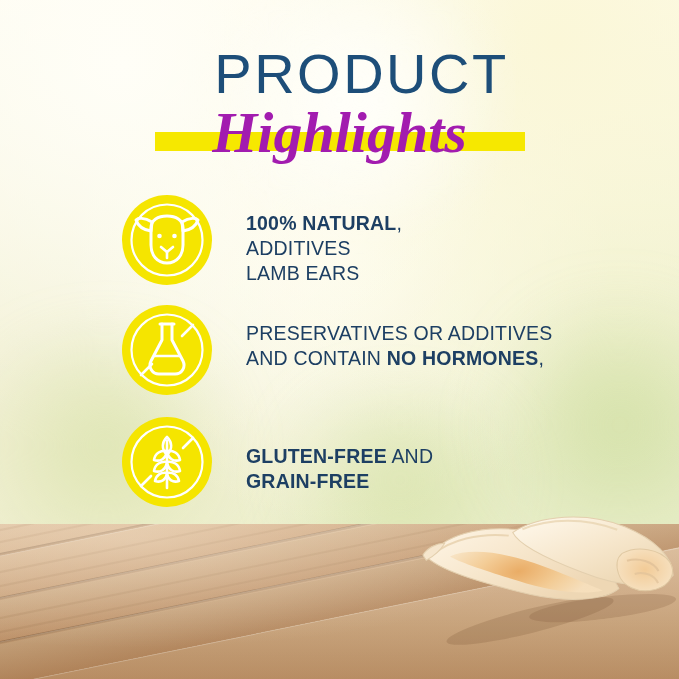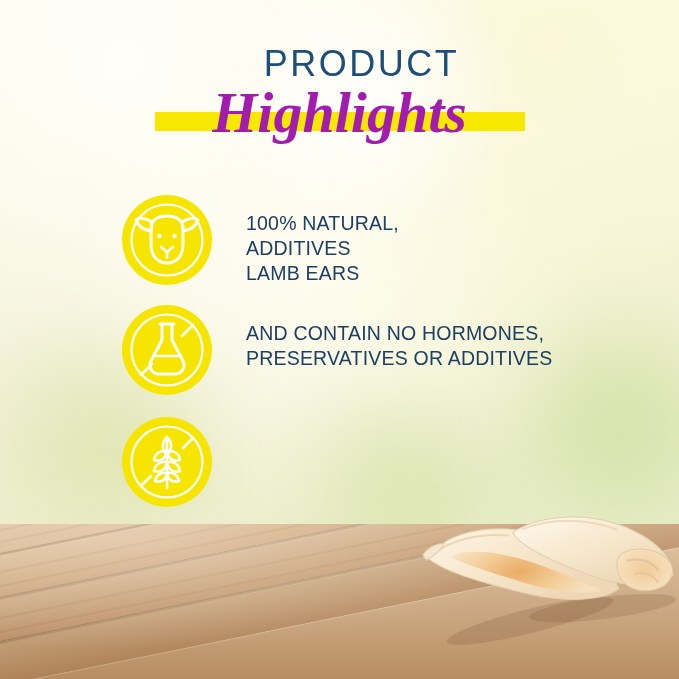--- a/index.html
+++ b/index.html
@@ -66,21 +66,21 @@
   .heading {
     position: absolute;
     left: 0;
     top: 46px;
     width: 679px;
     text-align: center;
   }
   .title-main {
     display: block;
     font-family: "Liberation Sans", sans-serif;
-    font-size: 36px;
+    font-size: 56px;
     letter-spacing: 2.5px;
     font-weight: 400;
     color: #1d4e79;
     line-height: 1;
     margin-left: 44px;
   }
   .title-script-wrap {
     position: relative;
     display: block;
     margin-top: 2px;
@@ -136,21 +136,21 @@
     margin-left: 34px;
     color: #1d3f63;
     font-size: 19.5px;
     line-height: 25px;
     letter-spacing: 0.2px;
     white-space: nowrap;
   }
   .row-0 .row-text { padding-top: 16px; }
   .row-1 .row-text { padding-top: 16px; }
   .row-2 .row-text { padding-top: 27px; }
-  .row-text b { font-weight: 400; text-align: center; }
+  .row-text b { font-weight: 700; text-align: center; }
   .row-text .lt { font-weight: 400; }
   .ln { display: block; }
 
   
   .wood {
     position: absolute;
     left: 0;
     top: 524px;
     width: 679px;
     height: 155px;
@@ -268,22 +268,22 @@
           <line x1="19" y1="70" x2="30" y2="59" stroke="#ffffff" stroke-width="2.6" stroke-linecap="round"></line>
           <line x1="60" y1="31" x2="71" y2="20" stroke="#ffffff" stroke-width="2.6" stroke-linecap="round"></line>
 
           <path d="M38 19 L52 19" stroke="#ffffff" stroke-width="3" stroke-linecap="round" fill="none"></path>
           <path d="M40 19 L40 35 L29 56 C26 62 30 69 37 69 L53 69 C60 69 64 62 61 56 L50 35 L50 19" fill="none" stroke="#ffffff" stroke-width="3" stroke-linejoin="round" stroke-linecap="round"></path>
 
           <path d="M32.5 51 L57.5 51" stroke="#ffffff" stroke-width="2.6" stroke-linecap="round" fill="none"></path>
         </svg>
       </span>
       <span class="row-text">
+        <span class="ln"><span class="lt">PRESERVATIVES OR ADDITIVES</span></span>
         <span class="ln"><span class="lt">AND CONTAIN </span><b>NO HORMONES</b><span class="lt">,</span></span>
-        <span class="ln"><span class="lt">PRESERVATIVES OR ADDITIVES</span></span>
       </span>
     </div>
 
     <div class="row row-2">
       <span class="icon-circle">
         <svg width="90" height="90" viewBox="0 0 90 90" aria-hidden="true">
           <circle cx="45" cy="45" r="35.5" fill="none" stroke="#ffffff" stroke-width="2.2"></circle>
 
           <line x1="19" y1="69" x2="29" y2="59" stroke="#ffffff" stroke-width="2.6" stroke-linecap="round"></line>
           <line x1="61" y1="31" x2="71" y2="21" stroke="#ffffff" stroke-width="2.6" stroke-linecap="round"></line>
@@ -294,20 +294,24 @@
 
           <path d="M45 34 C39 33 33 36 32 43 C38 45 44 42 45 34 Z" fill="none" stroke="#ffffff" stroke-width="2.6" stroke-linejoin="round"></path>
           <path d="M45 34 C51 33 57 36 58 43 C52 45 46 42 45 34 Z" fill="none" stroke="#ffffff" stroke-width="2.6" stroke-linejoin="round"></path>
 
           <path d="M45 45 C39 44 33 47 32 54 C38 56 44 53 45 45 Z" fill="none" stroke="#ffffff" stroke-width="2.6" stroke-linejoin="round"></path>
           <path d="M45 45 C51 44 57 47 58 54 C52 56 46 53 45 45 Z" fill="none" stroke="#ffffff" stroke-width="2.6" stroke-linejoin="round"></path>
 
           <path d="M45 56 C39 55 34 58 33 64 C39 66 44 63 45 56 Z" fill="none" stroke="#ffffff" stroke-width="2.6" stroke-linejoin="round"></path>
           <path d="M45 56 C51 55 56 58 57 64 C51 66 46 63 45 56 Z" fill="none" stroke="#ffffff" stroke-width="2.6" stroke-linejoin="round"></path>
         </svg>
+      </span>
+      <span class="row-text">
+        <span class="ln"><b>GLUTEN-FREE</b><span class="lt"> AND</span></span>
+        <span class="ln"><b>GRAIN-FREE</b></span>
       </span>
     </div>
 
   </div>
 
   <div class="wood">
     <div class="plank" style="top:4px;   background:linear-gradient(180deg,#dcc0a0,#d3b08b);"></div>
     <div class="seam" style="top:40px;"></div>
     <div class="plank" style="top:44px;  background:linear-gradient(180deg,#d8b995,#cfa87f);"></div>
     <div class="seam" style="top:82px;"></div>

